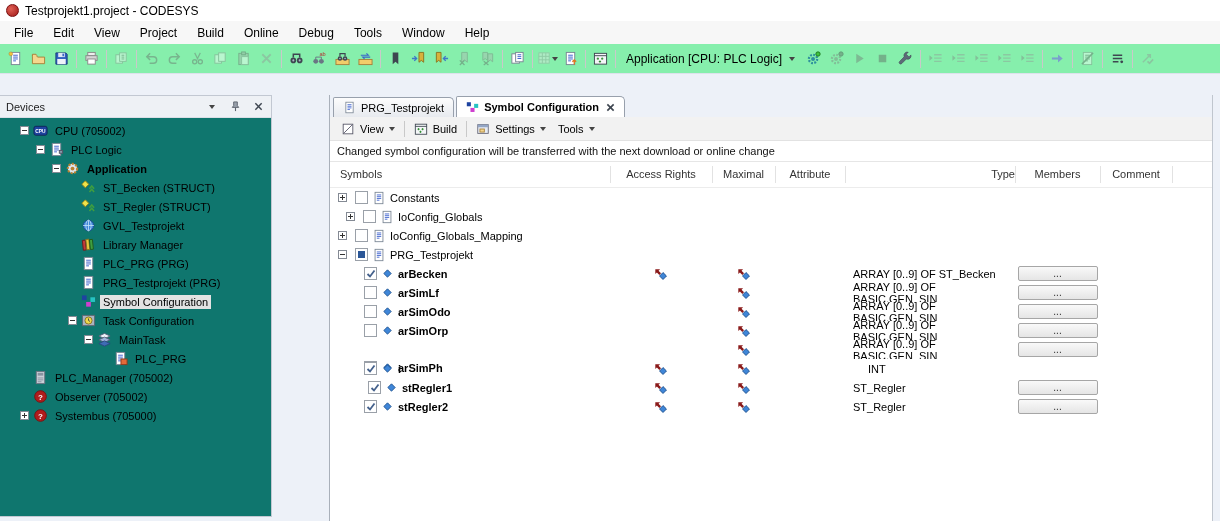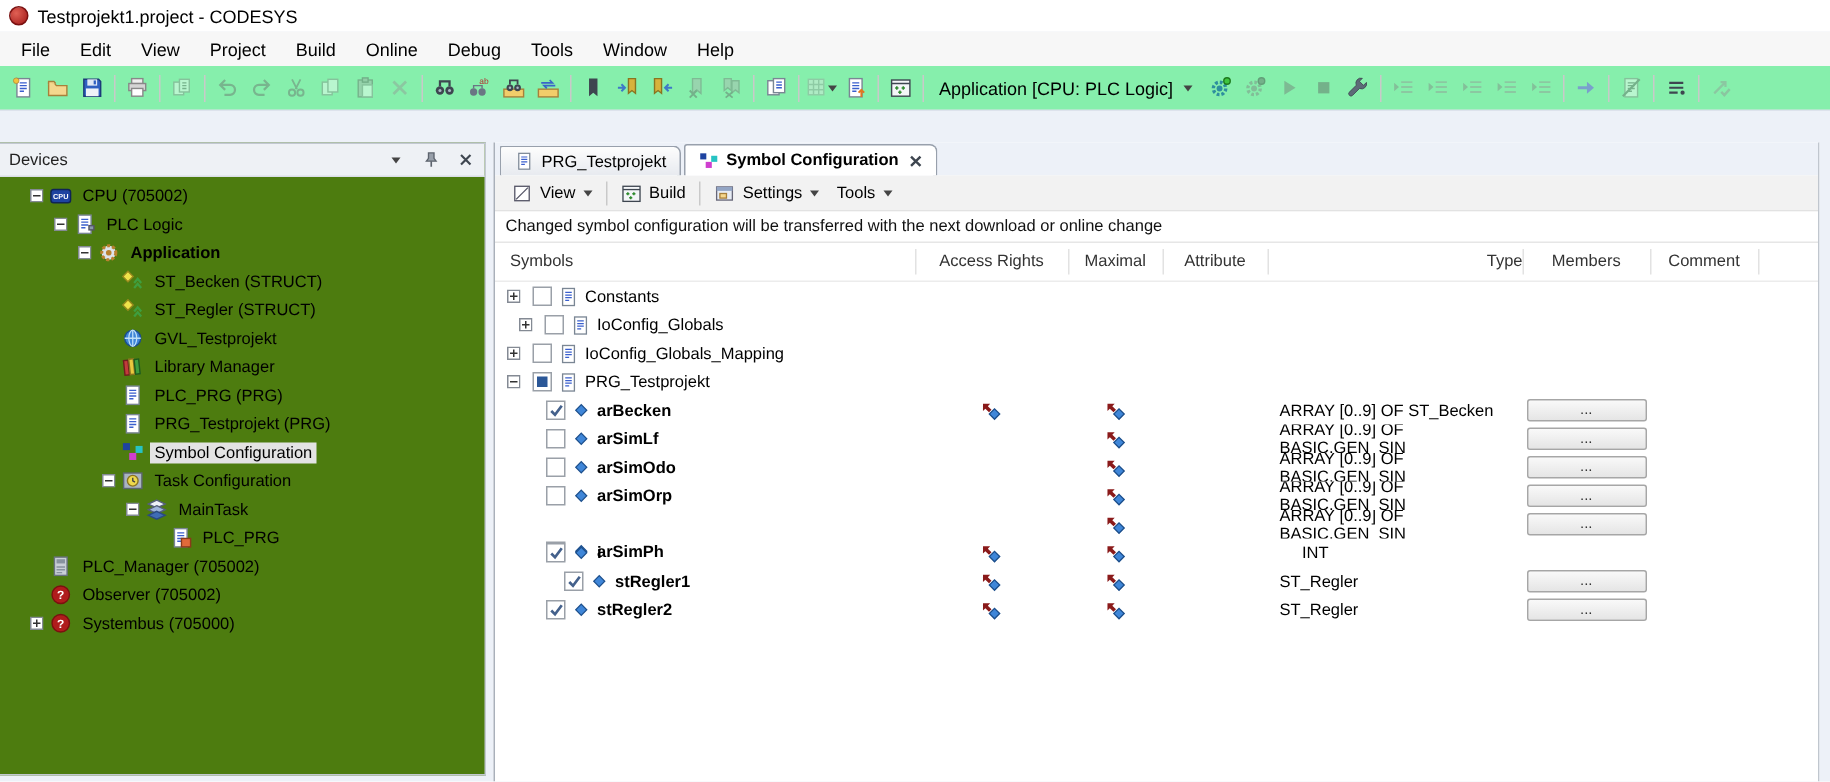--- a/index.html
+++ b/index.html
@@ -19,21 +19,21 @@
   .toolbar{position:absolute;top:44px;left:0;right:0;height:29px;background:#86efac;
     border-bottom:1px solid #dde2ec;display:flex;align-items:center;padding:0 4px}
   .tb-btn{width:23px;height:22px;display:flex;align-items:center;justify-content:center;border-radius:2px}
   .tb-btn.disabled svg{filter:grayscale(1) opacity(.42)}
   .tb-sep{width:1px;height:18px;background:#c9c9c9;margin:0 3px;flex:none}
   .tb-combo{display:flex;align-items:center;gap:7px;padding:0 7px;font-size:12px;height:22px}
   .caret{width:0;height:0;border-left:3.5px solid transparent;border-right:3.5px solid transparent;
     border-top:4px solid #444;display:inline-block}
   .ic{display:inline-flex;line-height:0}
   
-  .devices{position:absolute;left:0;top:95px;width:324px;bottom:4px;background:#4d7c0f;
+  .devices{position:absolute;left:0;top:95px;width:272px;bottom:4px;background:#0f766e;
     border:1px solid #c2c8d2;border-left:none;box-sizing:border-box}
   .devices-header{height:21px;background:#eef1f5;border-bottom:1px solid #dadfe6;
     display:flex;align-items:center;padding:0 6px;gap:9px}
   .devices-title{flex:1;color:#222}
   .dh-btn{display:flex;align-items:center;justify-content:center;width:14px;height:14px}
   .tree{padding-top:3px;position:relative}
   .tree-row{height:19px;display:flex;align-items:center;position:relative;white-space:nowrap}
   .exp{width:9px;height:9px;flex:none;margin-right:4px;display:inline-flex}
   .exp.empty{visibility:hidden}
   .tree-ic{width:15px;height:15px;flex:none;margin-right:4px;display:inline-flex}
@@ -1034,21 +1034,21 @@
                 <rect x="7.5" y="7.5" width="5.6" height="5.6" transform="rotate(45 10.3 10.3)" fill="#3f86d8" stroke="#1c4f8c"></rect>
               </svg>
             </span>
           </span>
           <span class="cell" style="left: 445px; width: 70px;"></span>
           <span class="cell" style="left: 530px; width: 170px; padding-left: 8px;">INT</span>
           <span class="cell center" style="left: 685px; width: 85px;"></span>
           <span class="cell" style="left: 770px; width: 72px;"></span>
         </div>
         <div class="grow">
-          <span class="cell sym-cell" style="left: 12px; width: 280px; padding-left: 34px;">
+          <span class="cell sym-cell" style="left: 4px; width: 280px; padding-left: 34px;">
             <span class="checkbox">
               <svg width="10" height="10" viewBox="0 0 10 10">
                 <path d="M1.5 5l2.5 2.5L8.5 1.5" fill="none" stroke="#44618c" stroke-width="1.8"></path>
               </svg>
             </span>
             <span class="ic">
               <svg width="13" height="13" viewBox="0 0 16 16">
                 <rect x="4.8" y="4.8" width="6.4" height="6.4" transform="rotate(45 8 8)" fill="#3f86d8" stroke="#1c4f8c"></rect>
               </svg>
             </span>

